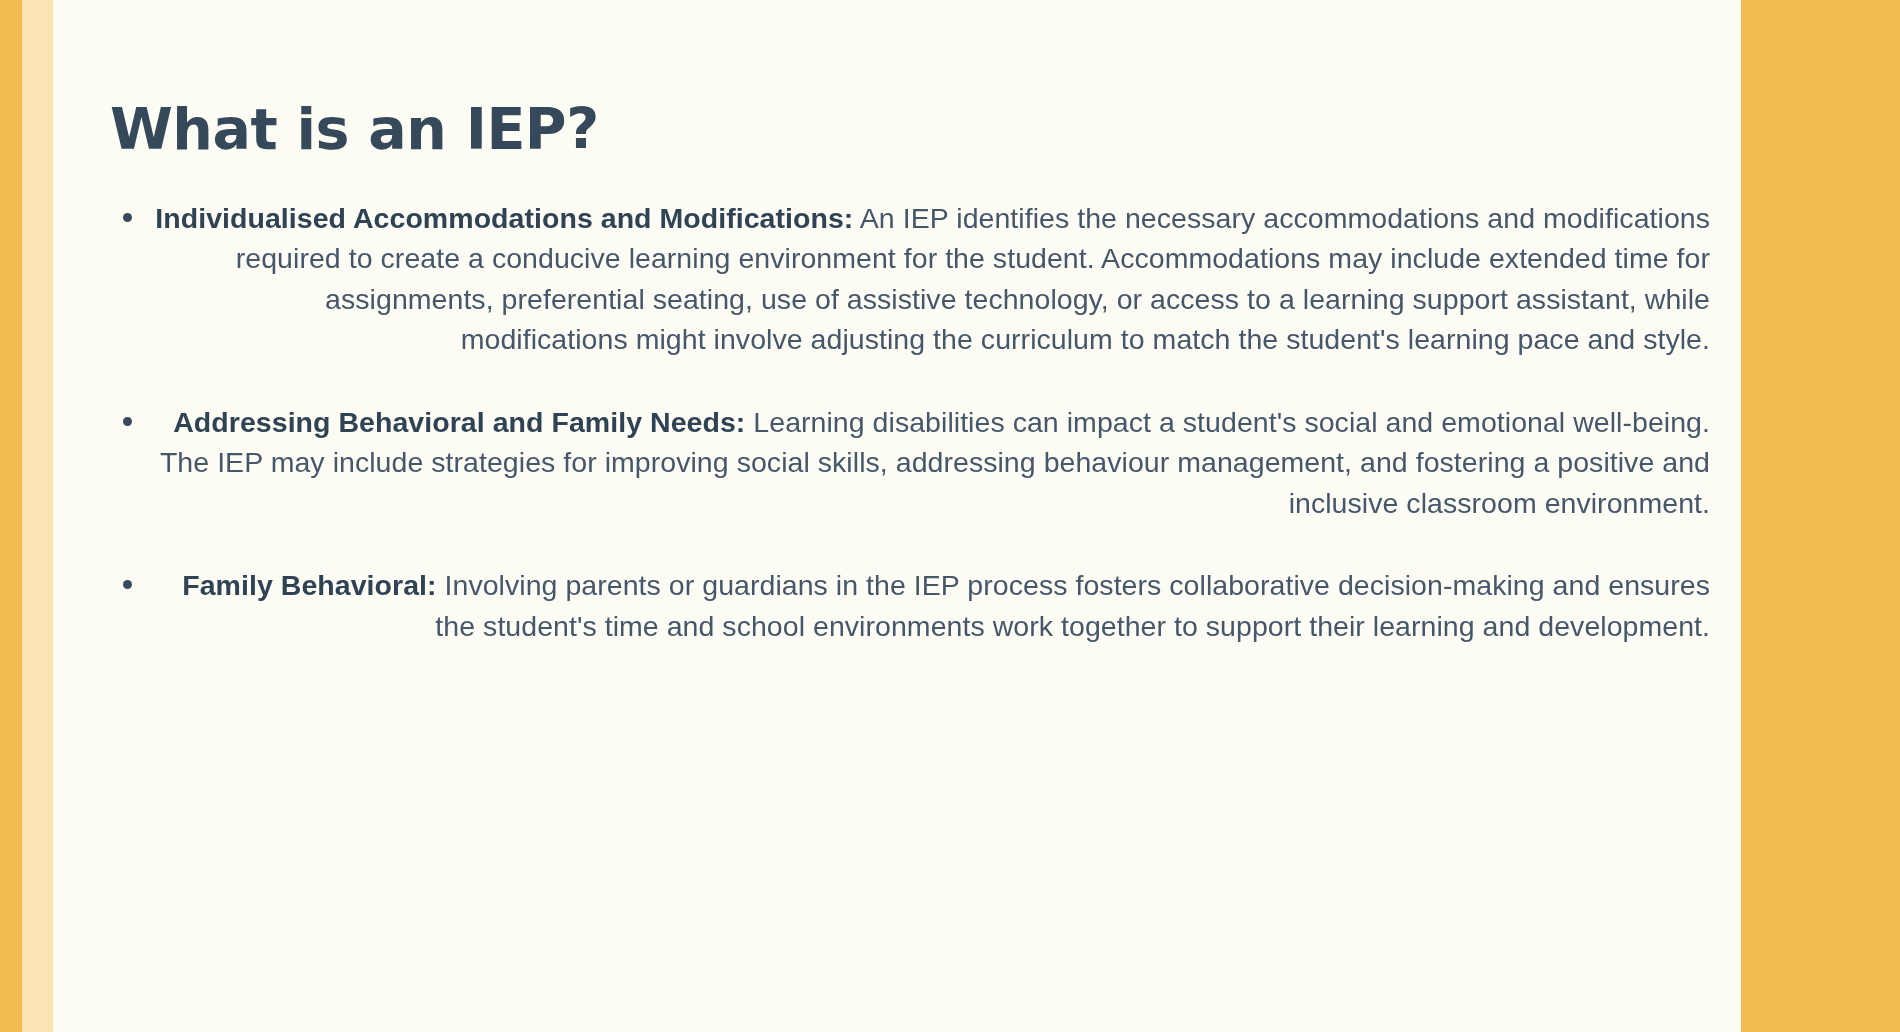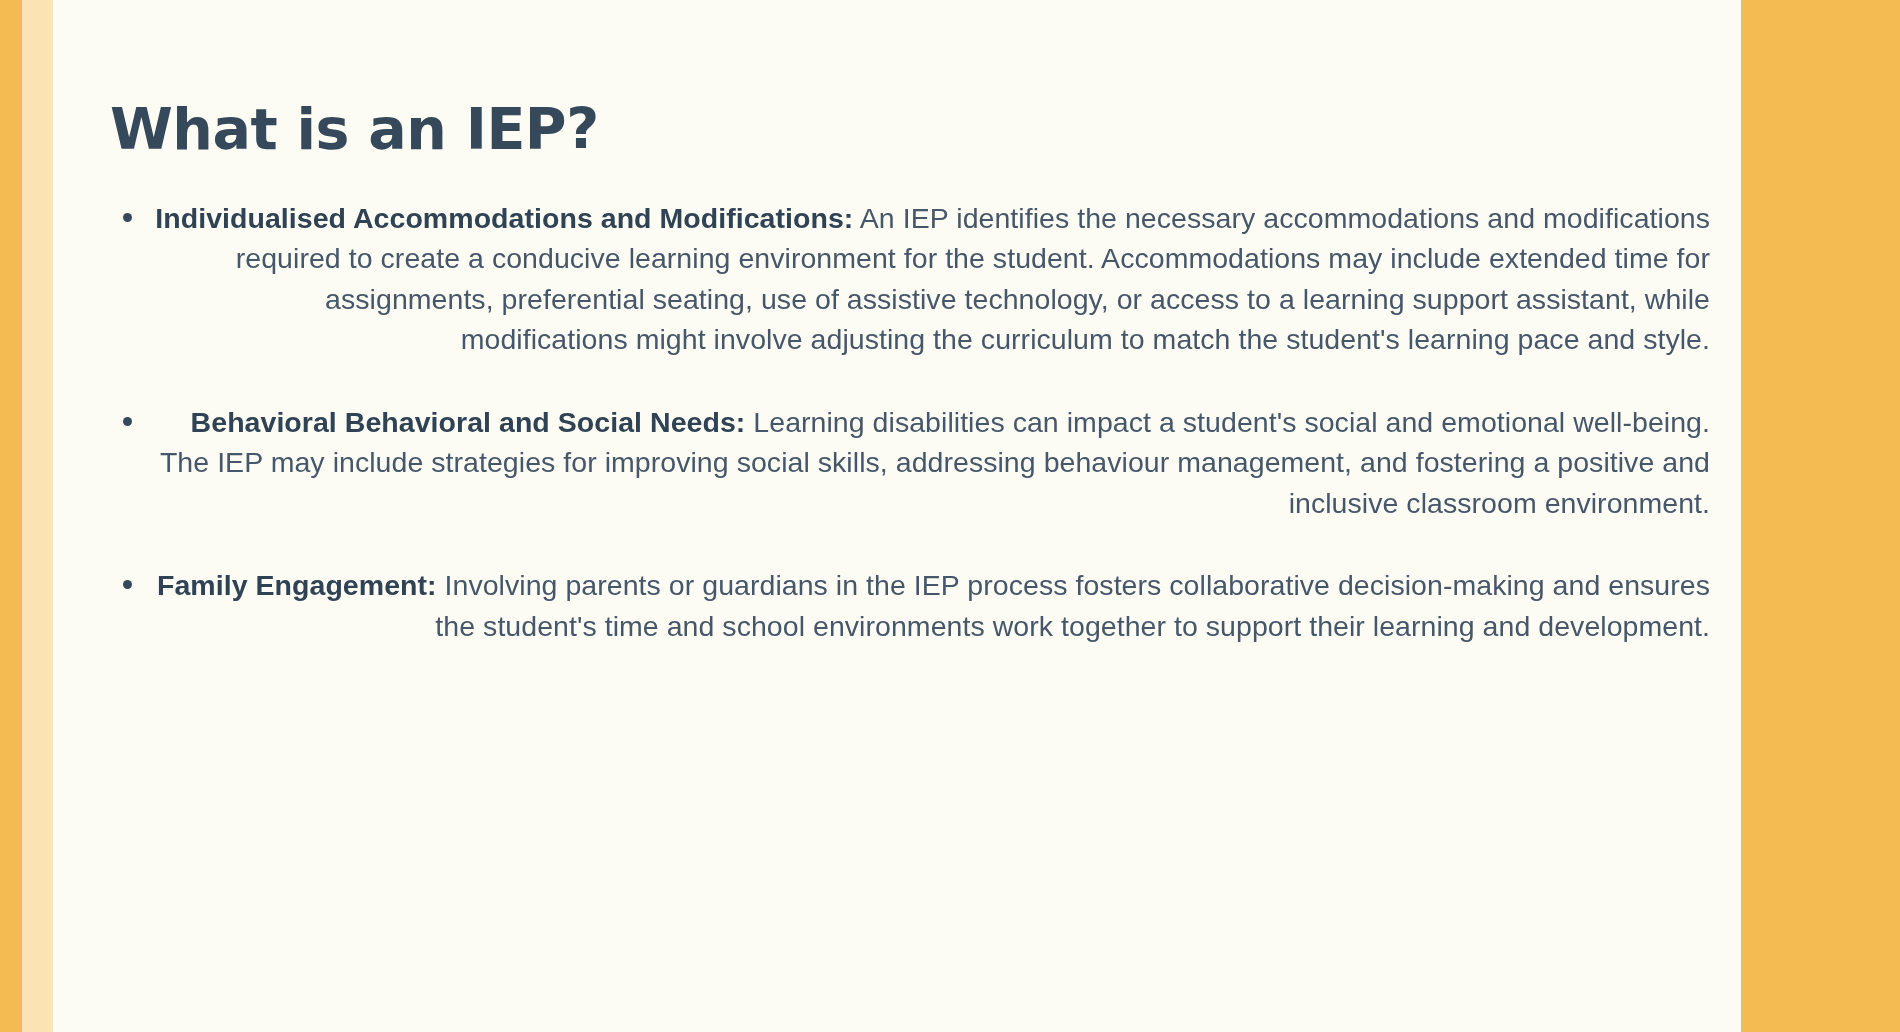--- a/index.html
+++ b/index.html
@@ -119,24 +119,24 @@
 
       <ul class="bullet-list">
 
         <li class="bullet-item">
           <span class="bullet-dot"></span>
           <span class="lead">Individualised Accommodations and Modifications:</span><span class="body-text"> An IEP identifies the necessary accommodations and modifications required to create a conducive learning environment for the student. Accommodations may include extended time for assignments, preferential seating, use of assistive technology, or access to a learning support assistant, while modifications might involve adjusting the curriculum to match the student's learning pace and style.</span>
         </li>
 
         <li class="bullet-item">
           <span class="bullet-dot"></span>
-          <span class="lead">Behavioral Behavioral and Social Needs:</span><span class="body-text"> Learning disabilities can impact a student's social and emotional well-being. The IEP may include strategies for improving social skills, addressing behaviour management, and fostering a positive and inclusive classroom environment.</span>
+          <span class="lead">Addressing Behavioral and Family Needs:</span><span class="body-text"> Learning disabilities can impact a student's social and emotional well-being. The IEP may include strategies for improving social skills, addressing behaviour management, and fostering a positive and inclusive classroom environment.</span>
         </li>
 
         <li class="bullet-item">
           <span class="bullet-dot"></span>
-          <span class="lead">Family Engagement:</span><span class="body-text"> Involving parents or guardians in the IEP process fosters collaborative decision-making and ensures the student's time and school environments work together to support their learning and development.</span>
+          <span class="lead">Family Behavioral:</span><span class="body-text"> Involving parents or guardians in the IEP process fosters collaborative decision-making and ensures the student's time and school environments work together to support their learning and development.</span>
         </li>
 
       </ul>
     </div>
   </div>
 </div>
 
 </body></html>

